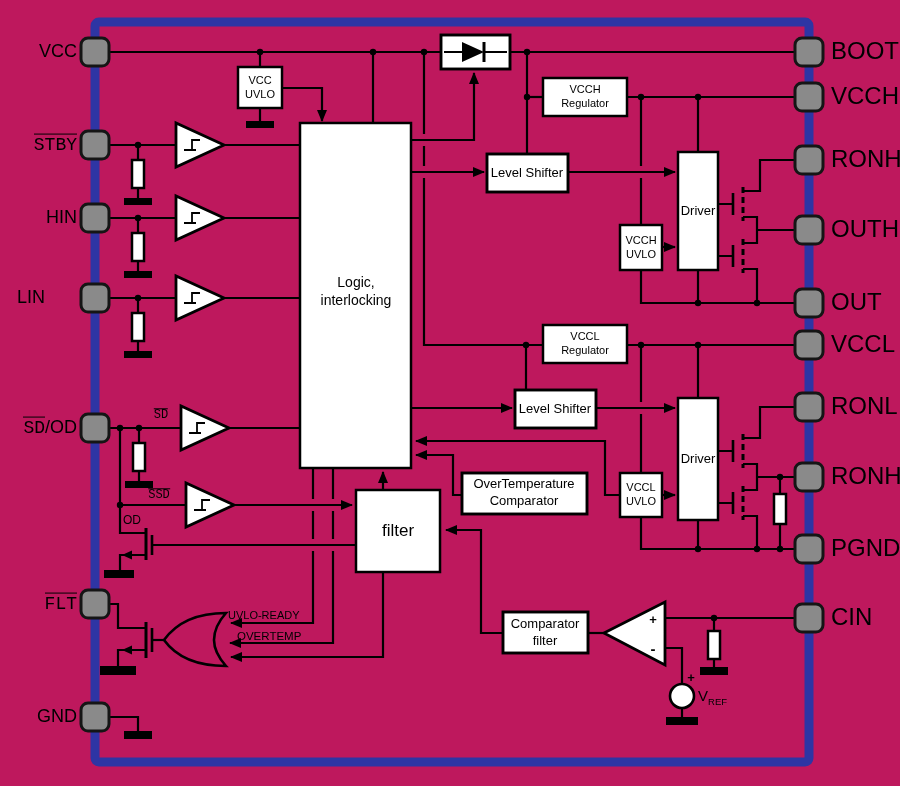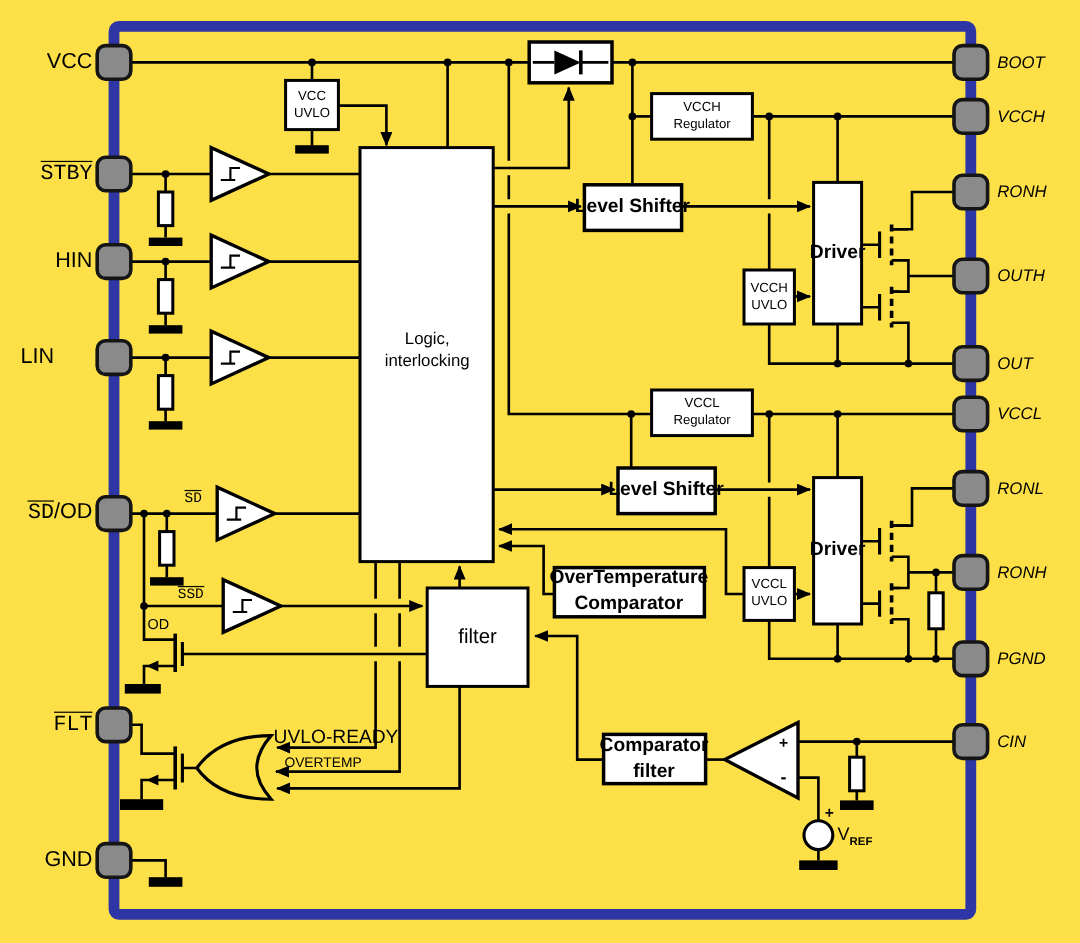--- a/index.html
+++ b/index.html
@@ -1,46 +1,46 @@
 <!DOCTYPE html>
 <html><head>
 <meta charset="utf-8">
 <style>
   html,body{margin:0;padding:0;background:#fff;}
   .canvas{
-    position:relative;width:900px;height:786px;background:#fde047;
+    position:relative;width:900px;height:786px;background:#be185d;
     font-family:"Liberation Sans", sans-serif;color:#000;overflow:hidden;
   }
   .canvas svg{position:absolute;left:0;top:0;}
   
   .w{stroke:#000;stroke-width:2.2;fill:none;stroke-linejoin:miter;}
   .w3{stroke:#000;stroke-width:2.6;fill:none;}
   .box{fill:#fff;stroke:#000;stroke-width:2.5;}
   .boxT{fill:#fff;stroke:#000;stroke-width:2.9;}
   .tri{fill:#fff;stroke:#000;stroke-width:2.8;stroke-linejoin:miter;}
   .bar{fill:#000;stroke:none;}
   .dot{fill:#000;stroke:none;}
   .ch{stroke:#000;stroke-width:3;fill:none;stroke-dasharray:6 4;}
   .gb{stroke:#000;stroke-width:2.6;fill:none;}
   .glyph{stroke:#000;stroke-width:1.8;fill:none;}
   .pin{stroke:#151515;stroke-width:3;}
   
   .lbl{position:absolute;white-space:nowrap;color:#000;}
   .pinL{font-size:18px;transform:translateY(-54%);text-align:right;}
-  .pinR{font-size:14px;transform:translateY(-54%);font-style:italic;}
+  .pinR{font-size:24px;transform:translateY(-54%);}
   .cen{transform:translate(-50%,-50%);text-align:center;}
   .vcen{transform:translateY(-50%);}
   .f11{font-size:11px;line-height:1.25;}
-  .f12{font-size:16px;line-height:1.3;font-weight:bold;}
+  .f12{font-size:13px;line-height:1.3;}
   .f14{font-size:14px;line-height:1.3;}
   .f17{font-size:17px;}
   .sig{font-size:12px;}
   .b{font-weight:bold;}
   .ovl{display:inline-block;border-top:1.7px solid #000;line-height:1.12;font-family:Liberation Mono, monospace;}
-  sub.ref{font-size:9.5px;font-weight:bold;}
+  sub.ref{font-size:9.5px;}
 </style>
 </head>
 <body>
 
 <div class="canvas">
 
 <svg width="900" height="786" viewBox="0 0 900 786">
   <defs>
     <marker id="arr" markerUnits="userSpaceOnUse" markerWidth="14" markerHeight="12" refX="11" refY="5" orient="auto">
       <path d="M0,0 L12,5 L0,10 Z" fill="#000"></path>
@@ -336,20 +336,20 @@
     </div>
 <div class="lbl cen f17" style="left:398px;top:531px">filter</div>
 <div class="lbl cen f12" style="left:545px;top:633px">
       <div>Comparator</div>
       <div>filter</div>
     </div>
 
 <div class="lbl cen sig" style="left:161px;top:415px"><span class="ovl">SD</span></div>
 <div class="lbl cen sig" style="left:159px;top:495px"><span class="ovl">SSD</span></div>
 <div class="lbl cen sig" style="left:132px;top:520px">OD</div>
-<div class="lbl vcen" style="left:228px;top:615px;font-size:16px">UVLO-READY</div>
+<div class="lbl vcen" style="left:228px;top:615px;font-size:11px">UVLO-READY</div>
 <div class="lbl vcen" style="left:237px;top:636px;font-size:11.5px">OVERTEMP</div>
 <div class="lbl cen b" style="left:653px;top:619px;font-size:13px">+</div>
 <div class="lbl cen b" style="left:653px;top:648px;font-size:15px">-</div>
 <div class="lbl cen b" style="left:691px;top:677px;font-size:13px">+</div>
 <div class="lbl vcen" style="left:698px;top:697px;font-size:15px"><span>V</span><sub class="ref">REF</sub></div>
 
 </div>
 
 </body></html>

